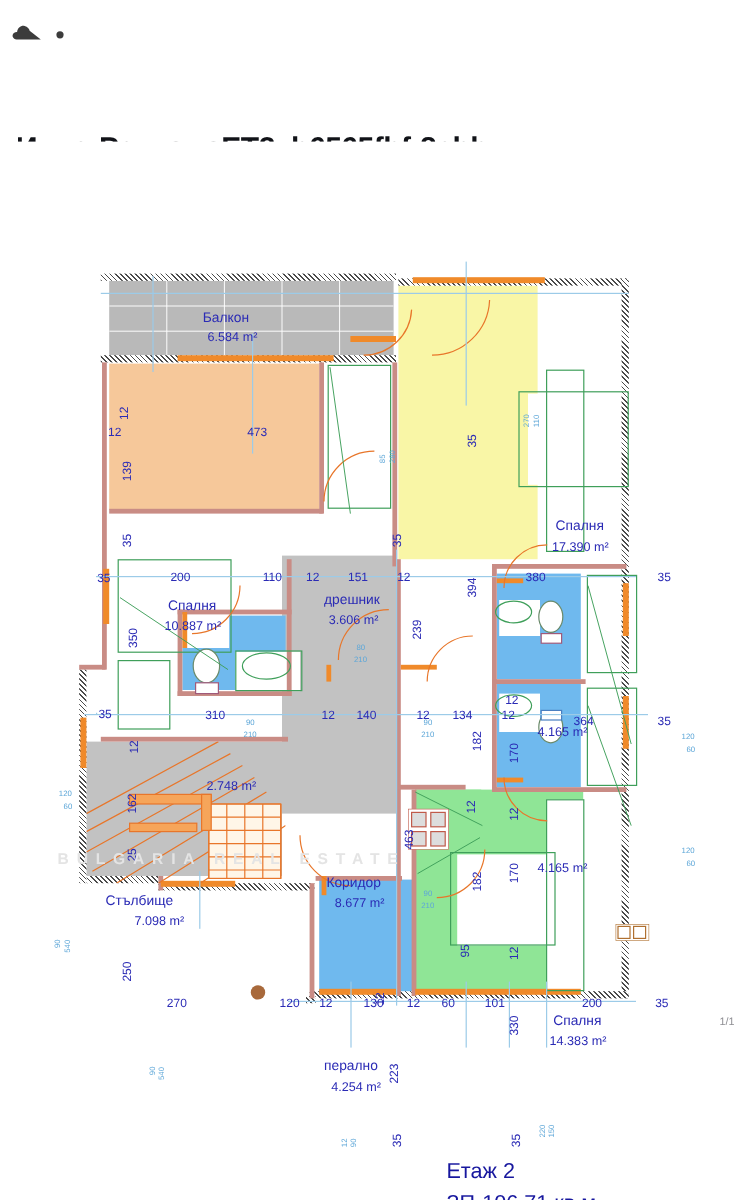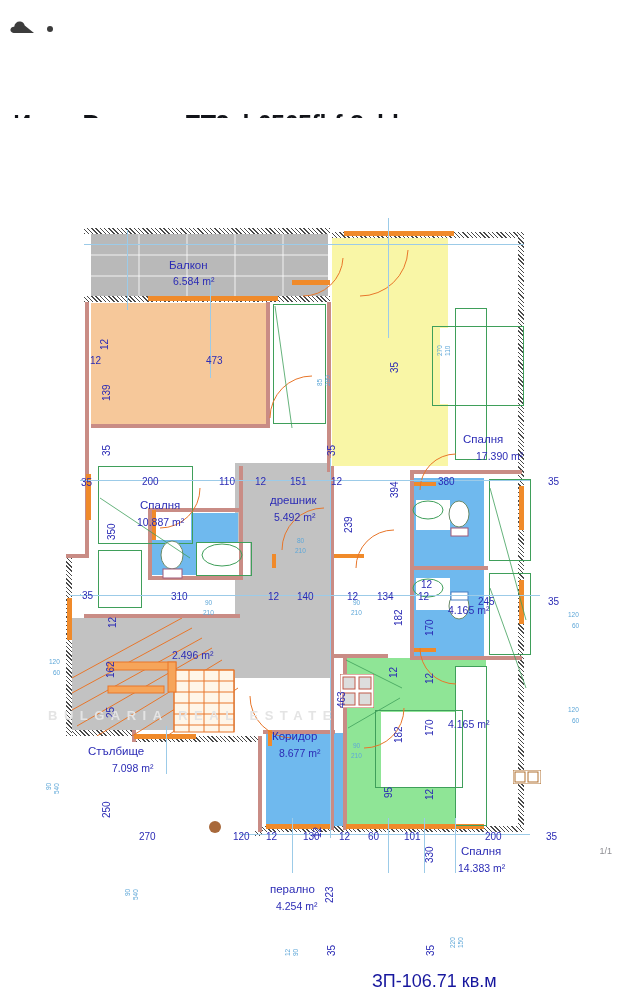--- a/index.html
+++ b/index.html
@@ -361,38 +361,38 @@
     <div class="axisline-v" style="left:424px;top:700px;height:55px;"></div>
     <div class="axisline-v" style="left:455px;top:700px;height:55px;"></div>
 
     <div class="lbl roomname" style="left:169px;top:141px;">Балкон</div>
     <div class="lbl roomarea" style="left:173px;top:157px;">6.584 m²</div>
 
     <div class="lbl roomname" style="left:140px;top:381px;">Спалня</div>
     <div class="lbl roomarea" style="left:137px;top:398px;">10.887 m²</div>
 
     <div class="lbl roomname" style="left:270px;top:376px;">дрешник</div>
-    <div class="lbl roomarea" style="left:274px;top:393px;">5.492 m²</div>
+    <div class="lbl roomarea" style="left:274px;top:393px;">3.606 m²</div>
 
     <div class="lbl roomname" style="left:463px;top:315px;">Спалня</div>
-    <div class="lbl roomarea" style="left:476px;top:332px;text-align:center;">17.390 m²</div>
+    <div class="lbl roomarea" style="left:460px;top:332px;text-align:center;">17.390 m²</div>
 
     <div class="lbl roomname" style="left:88px;top:627px;">Стълбище</div>
     <div class="lbl roomarea" style="left:112px;top:644px;">7.098 m²</div>
 
     <div class="lbl roomname" style="left:272px;top:612px;">Коридор</div>
     <div class="lbl roomarea" style="left:279px;top:629px;">8.677 m²</div>
 
     <div class="lbl roomname" style="left:270px;top:765px;">перално</div>
     <div class="lbl roomarea" style="left:276px;top:782px;">4.254 m²</div>
 
     <div class="lbl roomname" style="left:461px;top:727px;">Спалня</div>
     <div class="lbl roomarea" style="left:458px;top:744px;">14.383 m²</div>
 
-    <div class="lbl roomarea" style="left:172px;top:531px;">2.496 m²</div>
+    <div class="lbl roomarea" style="left:172px;top:531px;">2.748 m²</div>
     <div class="lbl roomarea" style="left:448px;top:486px;">4.165 m²</div>
     <div class="lbl roomarea" style="left:448px;top:600px;">4.165 m²</div>
 
     <div class="lbl dimv" style="left:99px;top:232px;">12</div>
     <div class="lbl dim" style="left:90px;top:237px;">12</div>
     <div class="lbl dim" style="left:206px;top:237px;text-align:center;">473</div>
     <div class="lbl dimv" style="left:101px;top:283px;">139</div>
     <div class="lbl dimv" style="left:101px;top:338px;">35</div>
     <div class="lbl dimv" style="left:326px;top:338px;">35</div>
     <div class="lbl dimv" style="left:389px;top:255px;">35</div>
@@ -408,21 +408,21 @@
     <div class="lbl dim" style="left:438px;top:358px;">380</div>
     <div class="lbl dim" style="left:548px;top:358px;">35</div>
 
     <div class="lbl dim" style="left:82px;top:472px;">35</div>
     <div class="lbl dim" style="left:171px;top:473px;">310</div>
     <div class="lbl dim" style="left:268px;top:473px;">12</div>
     <div class="lbl dim" style="left:297px;top:473px;">140</div>
     <div class="lbl dim" style="left:347px;top:473px;">12</div>
     <div class="lbl dim" style="left:377px;top:473px;">134</div>
     <div class="lbl dim" style="left:418px;top:473px;">12</div>
-    <div class="lbl dim" style="left:478px;top:478px;">245</div>
+    <div class="lbl dim" style="left:478px;top:478px;">364</div>
     <div class="lbl dim" style="left:548px;top:478px;">35</div>
     <div class="lbl dim" style="left:421px;top:461px;">12</div>
 
     <div class="lbl dimv" style="left:107px;top:510px;">12</div>
     <div class="lbl dimv" style="left:105px;top:560px;">162</div>
     <div class="lbl dimv" style="left:105px;top:600px;">25</div>
     <div class="lbl dimv" style="left:336px;top:590px;">463</div>
     <div class="lbl dimv" style="left:393px;top:508px;">182</div>
     <div class="lbl dimv" style="left:393px;top:625px;">182</div>
     <div class="lbl dimv" style="left:424px;top:518px;">170</div>
@@ -470,17 +470,18 @@
     <div class="lbl dimsmallv" style="left:316px;top:268px;">85</div>
     <div class="lbl dimsmallv" style="left:324px;top:268px;">280</div>
     <div class="lbl dimsmallv" style="left:449px;top:830px;">220</div>
     <div class="lbl dimsmallv" style="left:457px;top:830px;">150</div>
     <div class="lbl dimsmallv" style="left:284px;top:838px;">12</div>
     <div class="lbl dimsmallv" style="left:292px;top:838px;">90</div>
 
     <div id="wm-sub">BULGARIA REAL ESTATE</div>
 
     <div id="titleblock">
+      <div class="t1">Етаж 2</div>
       <div class="t2">ЗП-106.71 кв.м</div>
     </div>
 
   </div>
 </div>
 
 </body></html>

